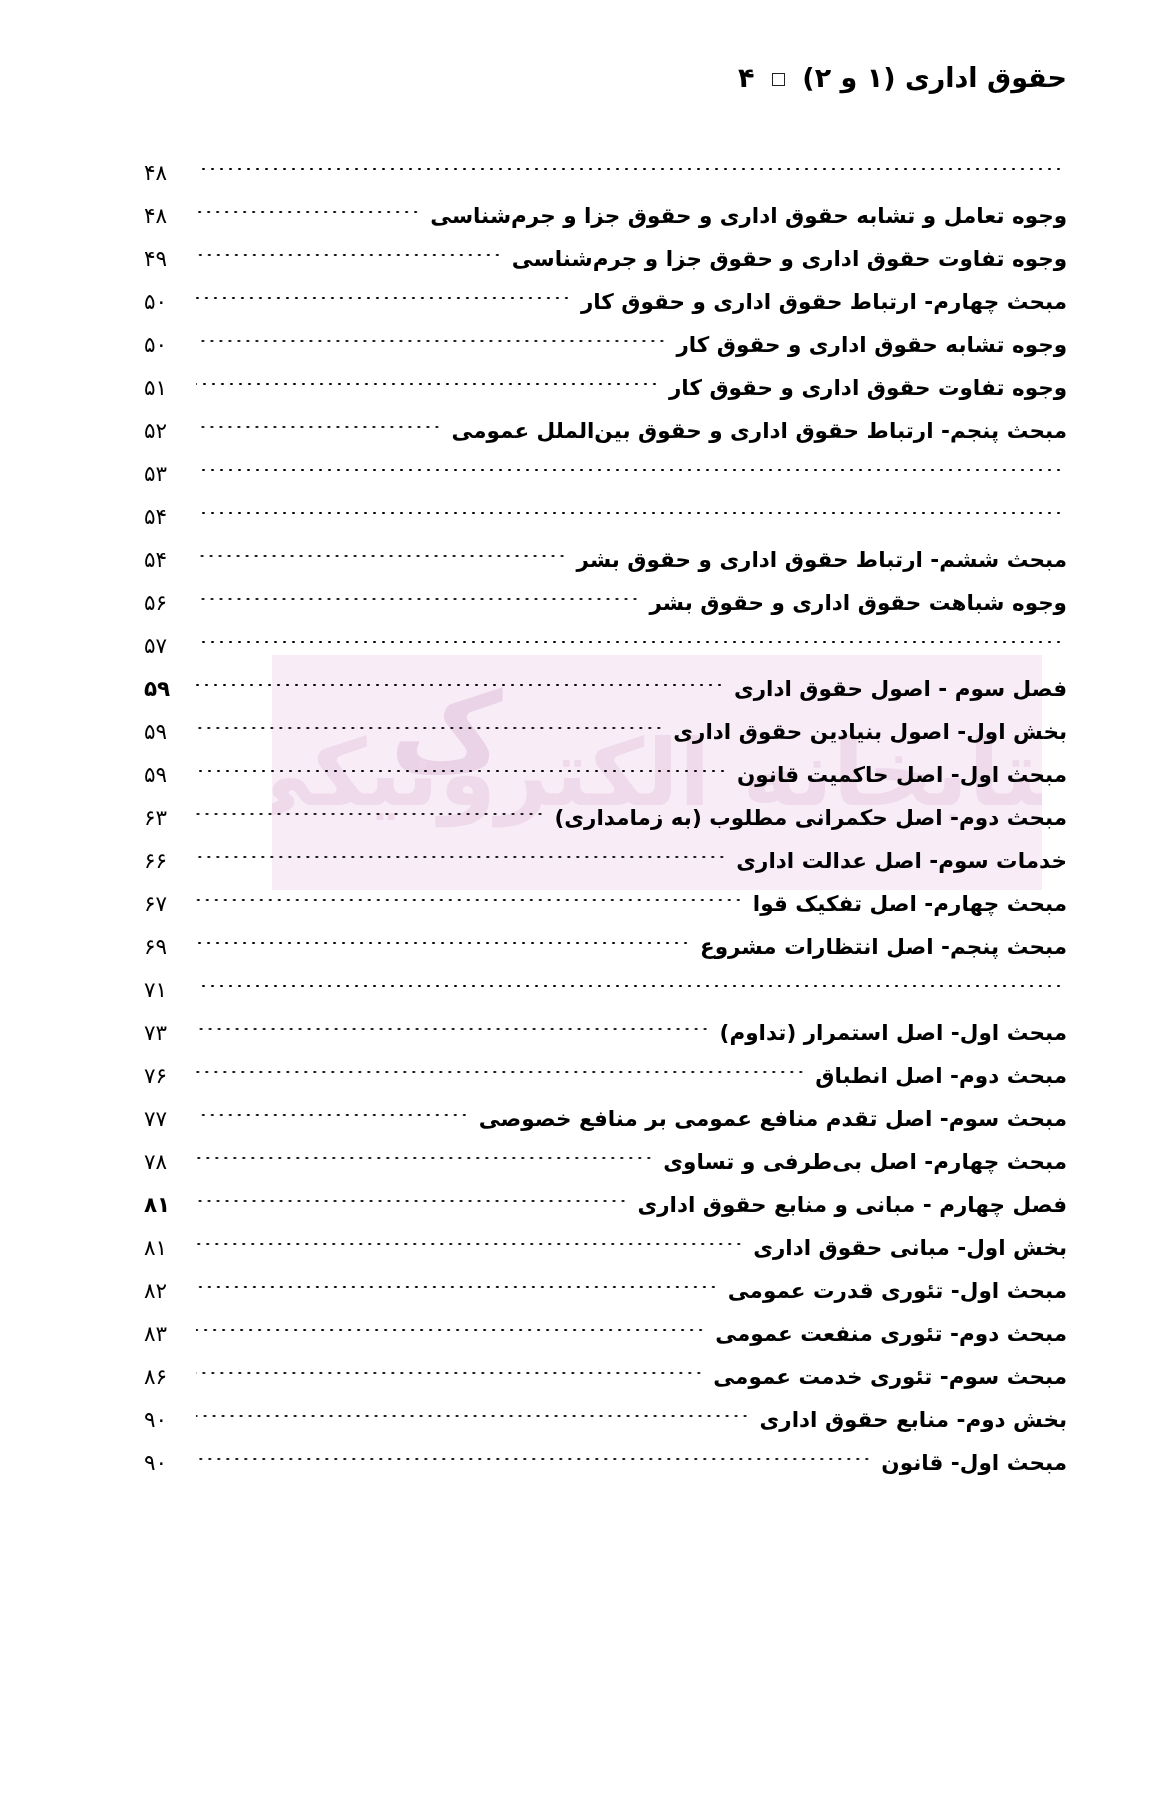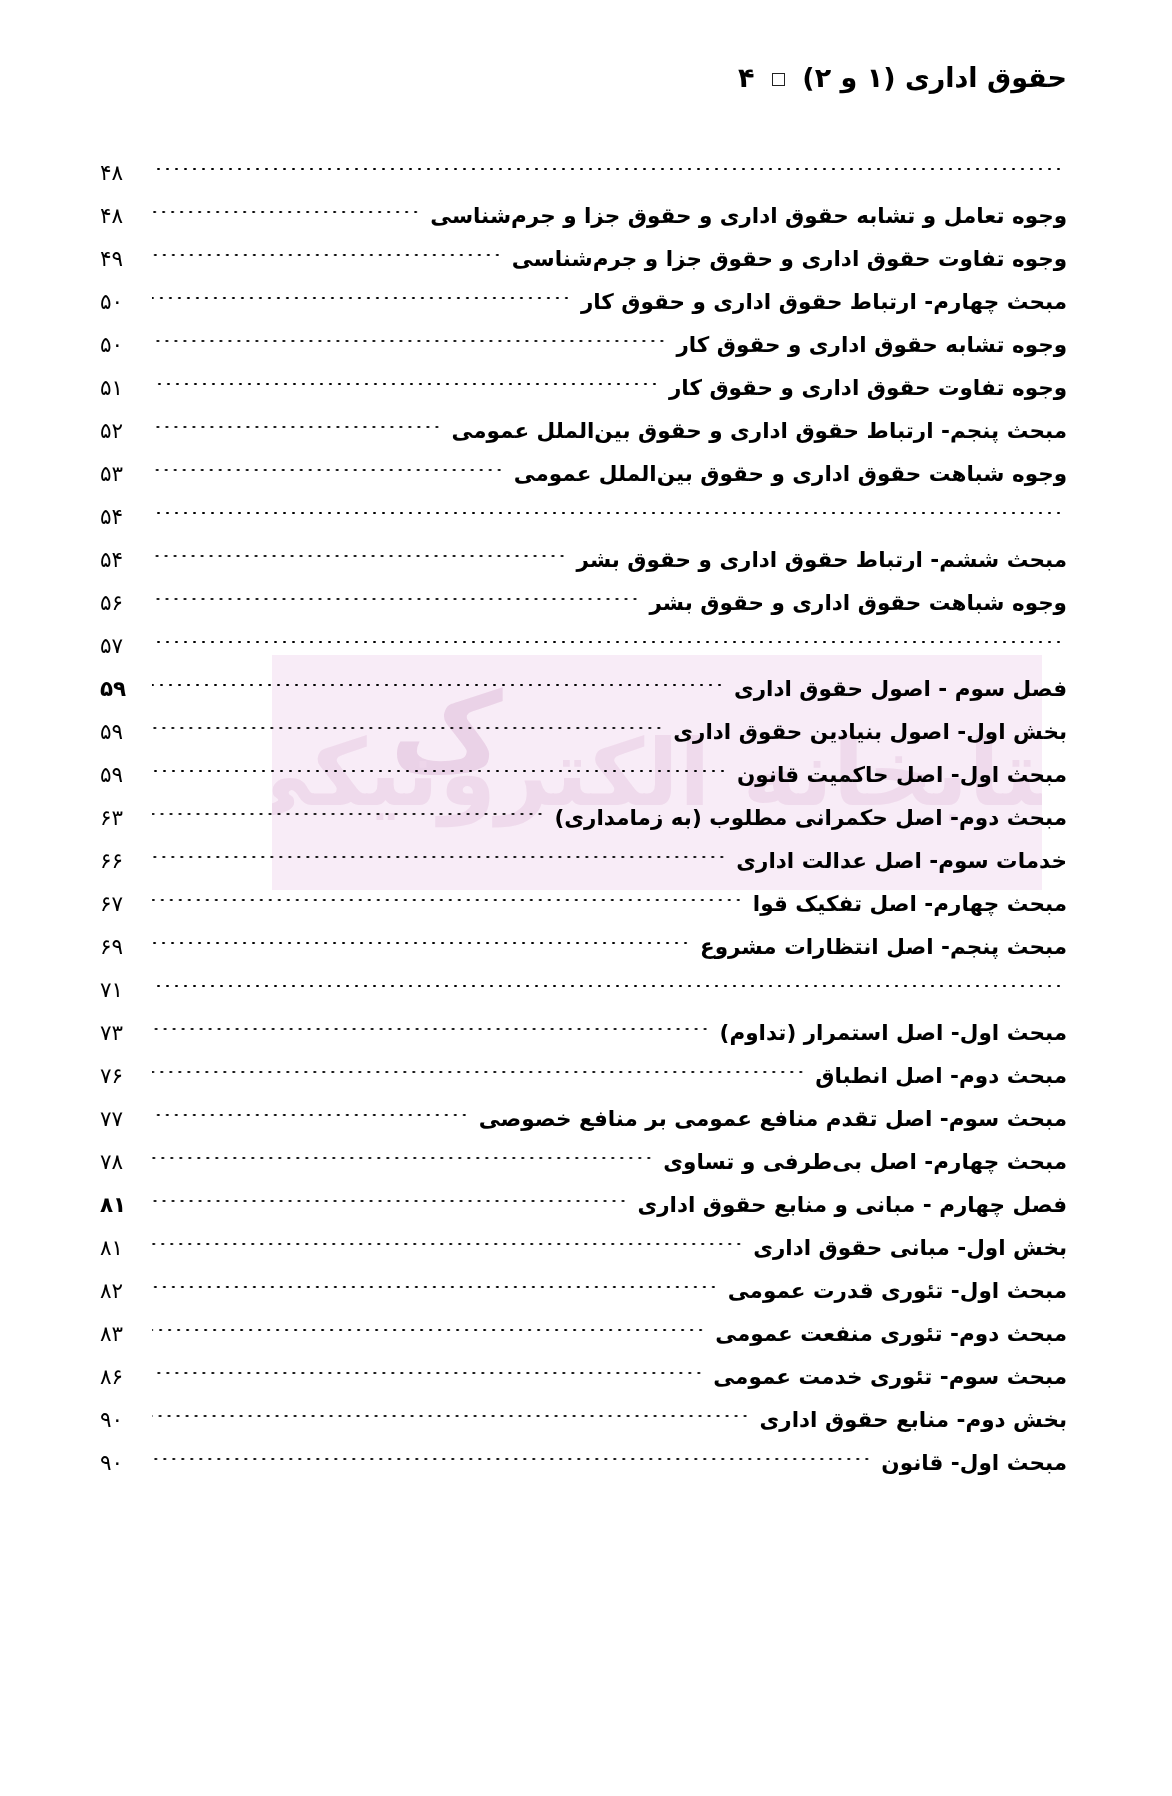--- a/index.html
+++ b/index.html
@@ -116,20 +116,21 @@
     background-image: radial-gradient(circle, #000 1.05px, rgba(0,0,0,0) 1.3px);
     background-size: 9px 14px;
     background-position: bottom right;
     background-repeat: repeat-x;
   }
   .toc-row .pagenum {
     flex: 0 0 auto;
     min-width: 46px;
     text-align: left;
     direction: rtl;
+    margin-left: 44px;
   }
   .toc-row.level-1 {
     font-weight: bold;
   }
   .toc-row.level-1 .label {
     font-weight: bold;
   }
   .toc-row.level-2 .label,
   .toc-row.level-3 .label {
     font-weight: bold;
@@ -188,21 +189,20 @@
         <span class="label">وجوه تفاوت حقوق اداری و حقوق کار</span>
         <span class="leader"></span>
         <span class="pagenum">۵۱</span>
       </div>
       <div class="toc-row level-3">
         <span class="label">مبحث پنجم- ارتباط حقوق اداری و حقوق بین‌الملل عمومی</span>
         <span class="leader"></span>
         <span class="pagenum">۵۲</span>
       </div>
       <div class="toc-row level-4">
-        <span class="label">وجوه شباهت حقوق اداری و حقوق بین‌الملل عمومی</span>
         <span class="leader"></span>
         <span class="pagenum">۵۳</span>
       </div>
       <div class="toc-row level-4">
         <span class="leader"></span>
         <span class="pagenum">۵۴</span>
       </div>
       <div class="toc-row level-3">
         <span class="label">مبحث ششم- ارتباط حقوق اداری و حقوق بشر</span>
         <span class="leader"></span>

